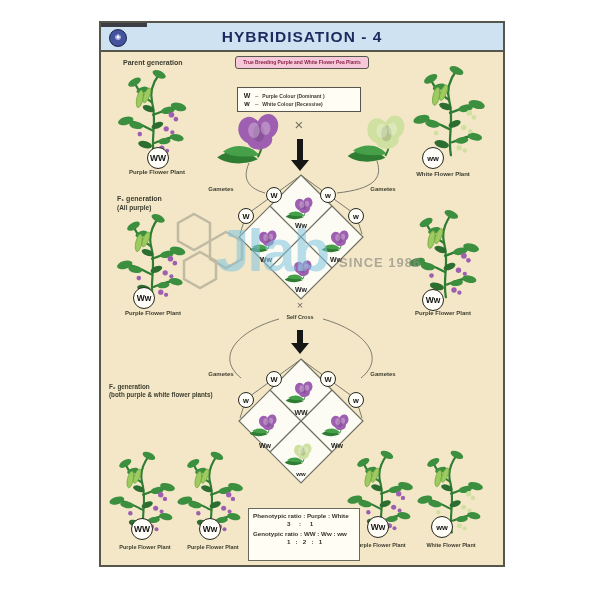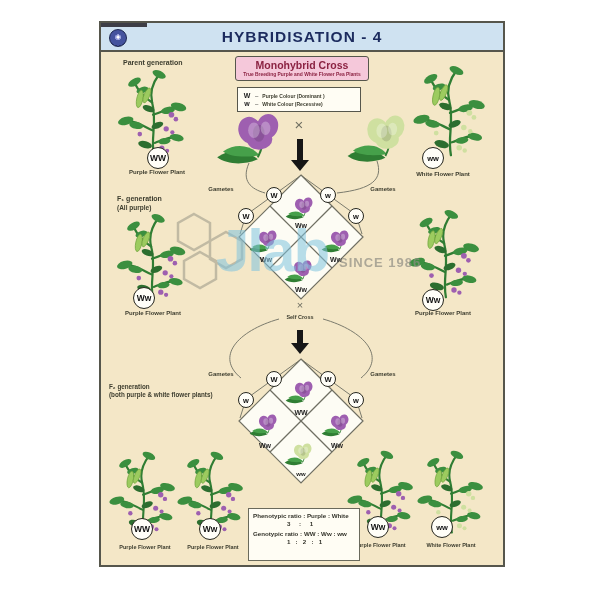--- a/index.html
+++ b/index.html
@@ -133,21 +133,20 @@
   <div class="poster">
     <div class="pc">
 
       <div class="hdr">
         <div class="hdr-title">HYBRIDISATION - 4</div>
         <div class="logo">✦</div>
         <div class="artifact"></div>
       </div>
 
       <div class="mono-box">
-        <div class="mono-title">Monohybrid Cross</div>
         <div class="mono-sub">True Breeding Purple and White Flower Pea Plants</div>
       </div>
 
       <div class="legend-box">
         <div class="lg-row">
           <span class="lg-sym">W</span>
           <span class="lg-sep">–</span>
           <span class="lg-desc">Purple Colour (Dominant )</span>
         </div>
         <div class="lg-row">

